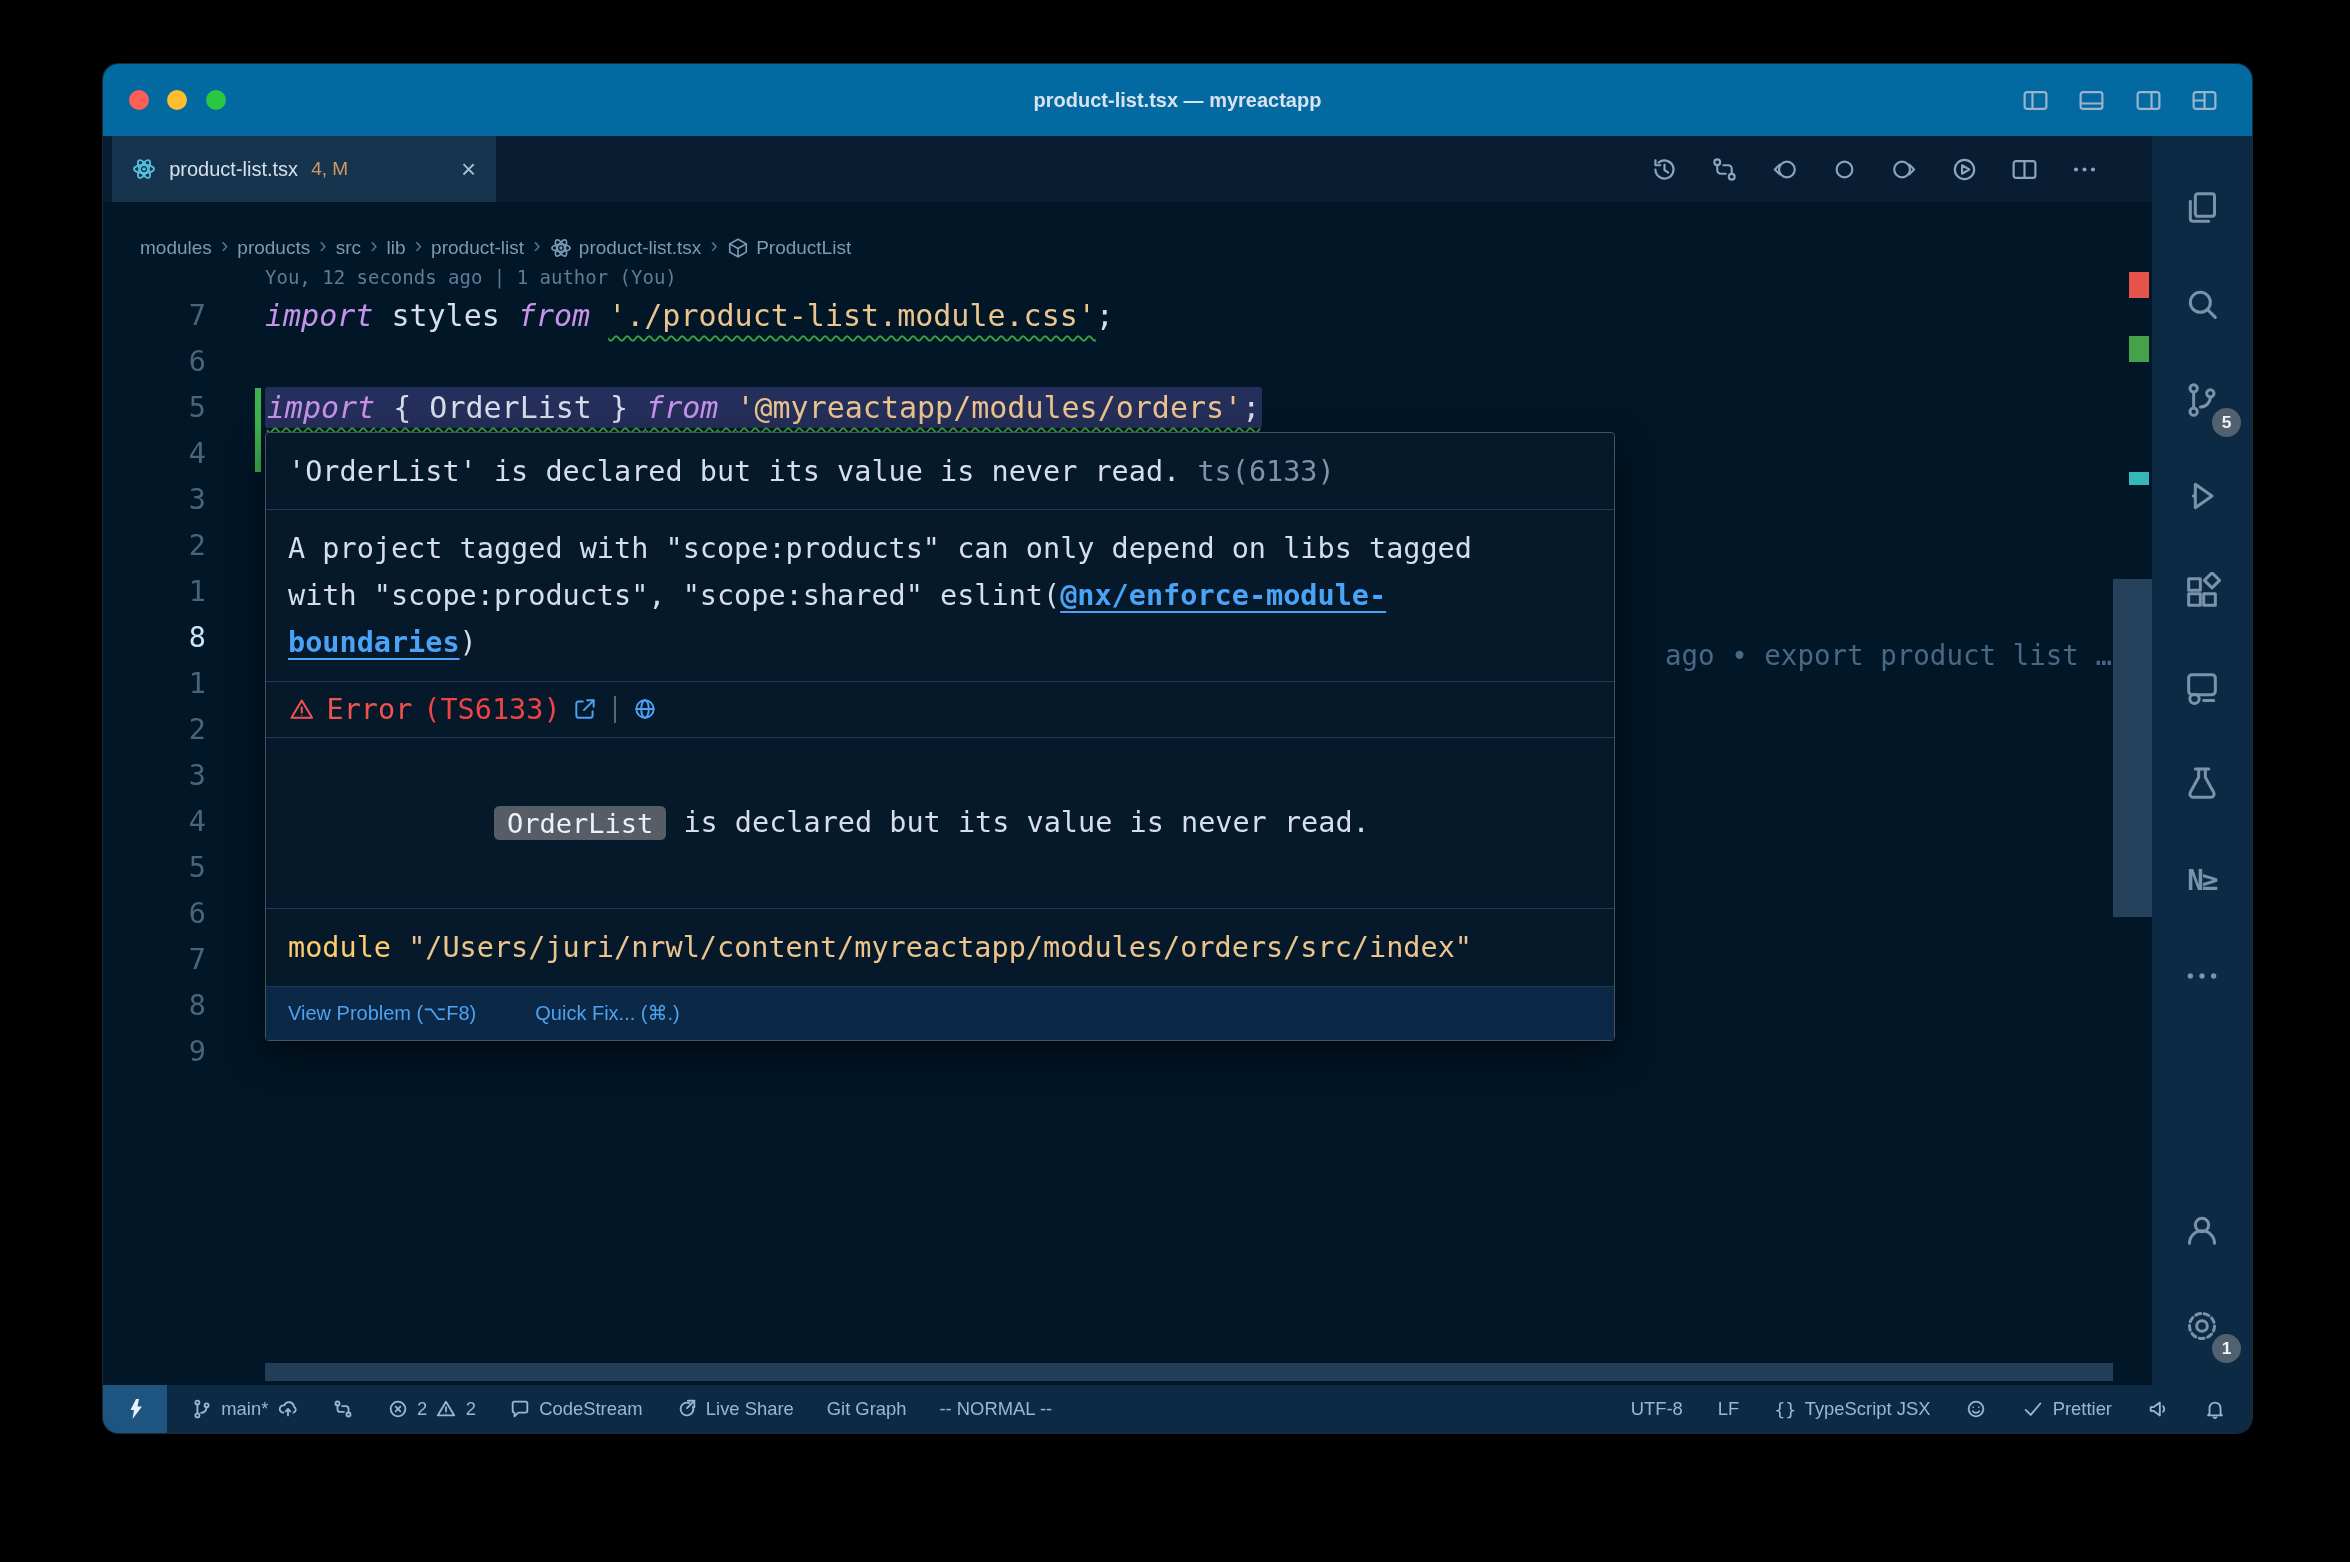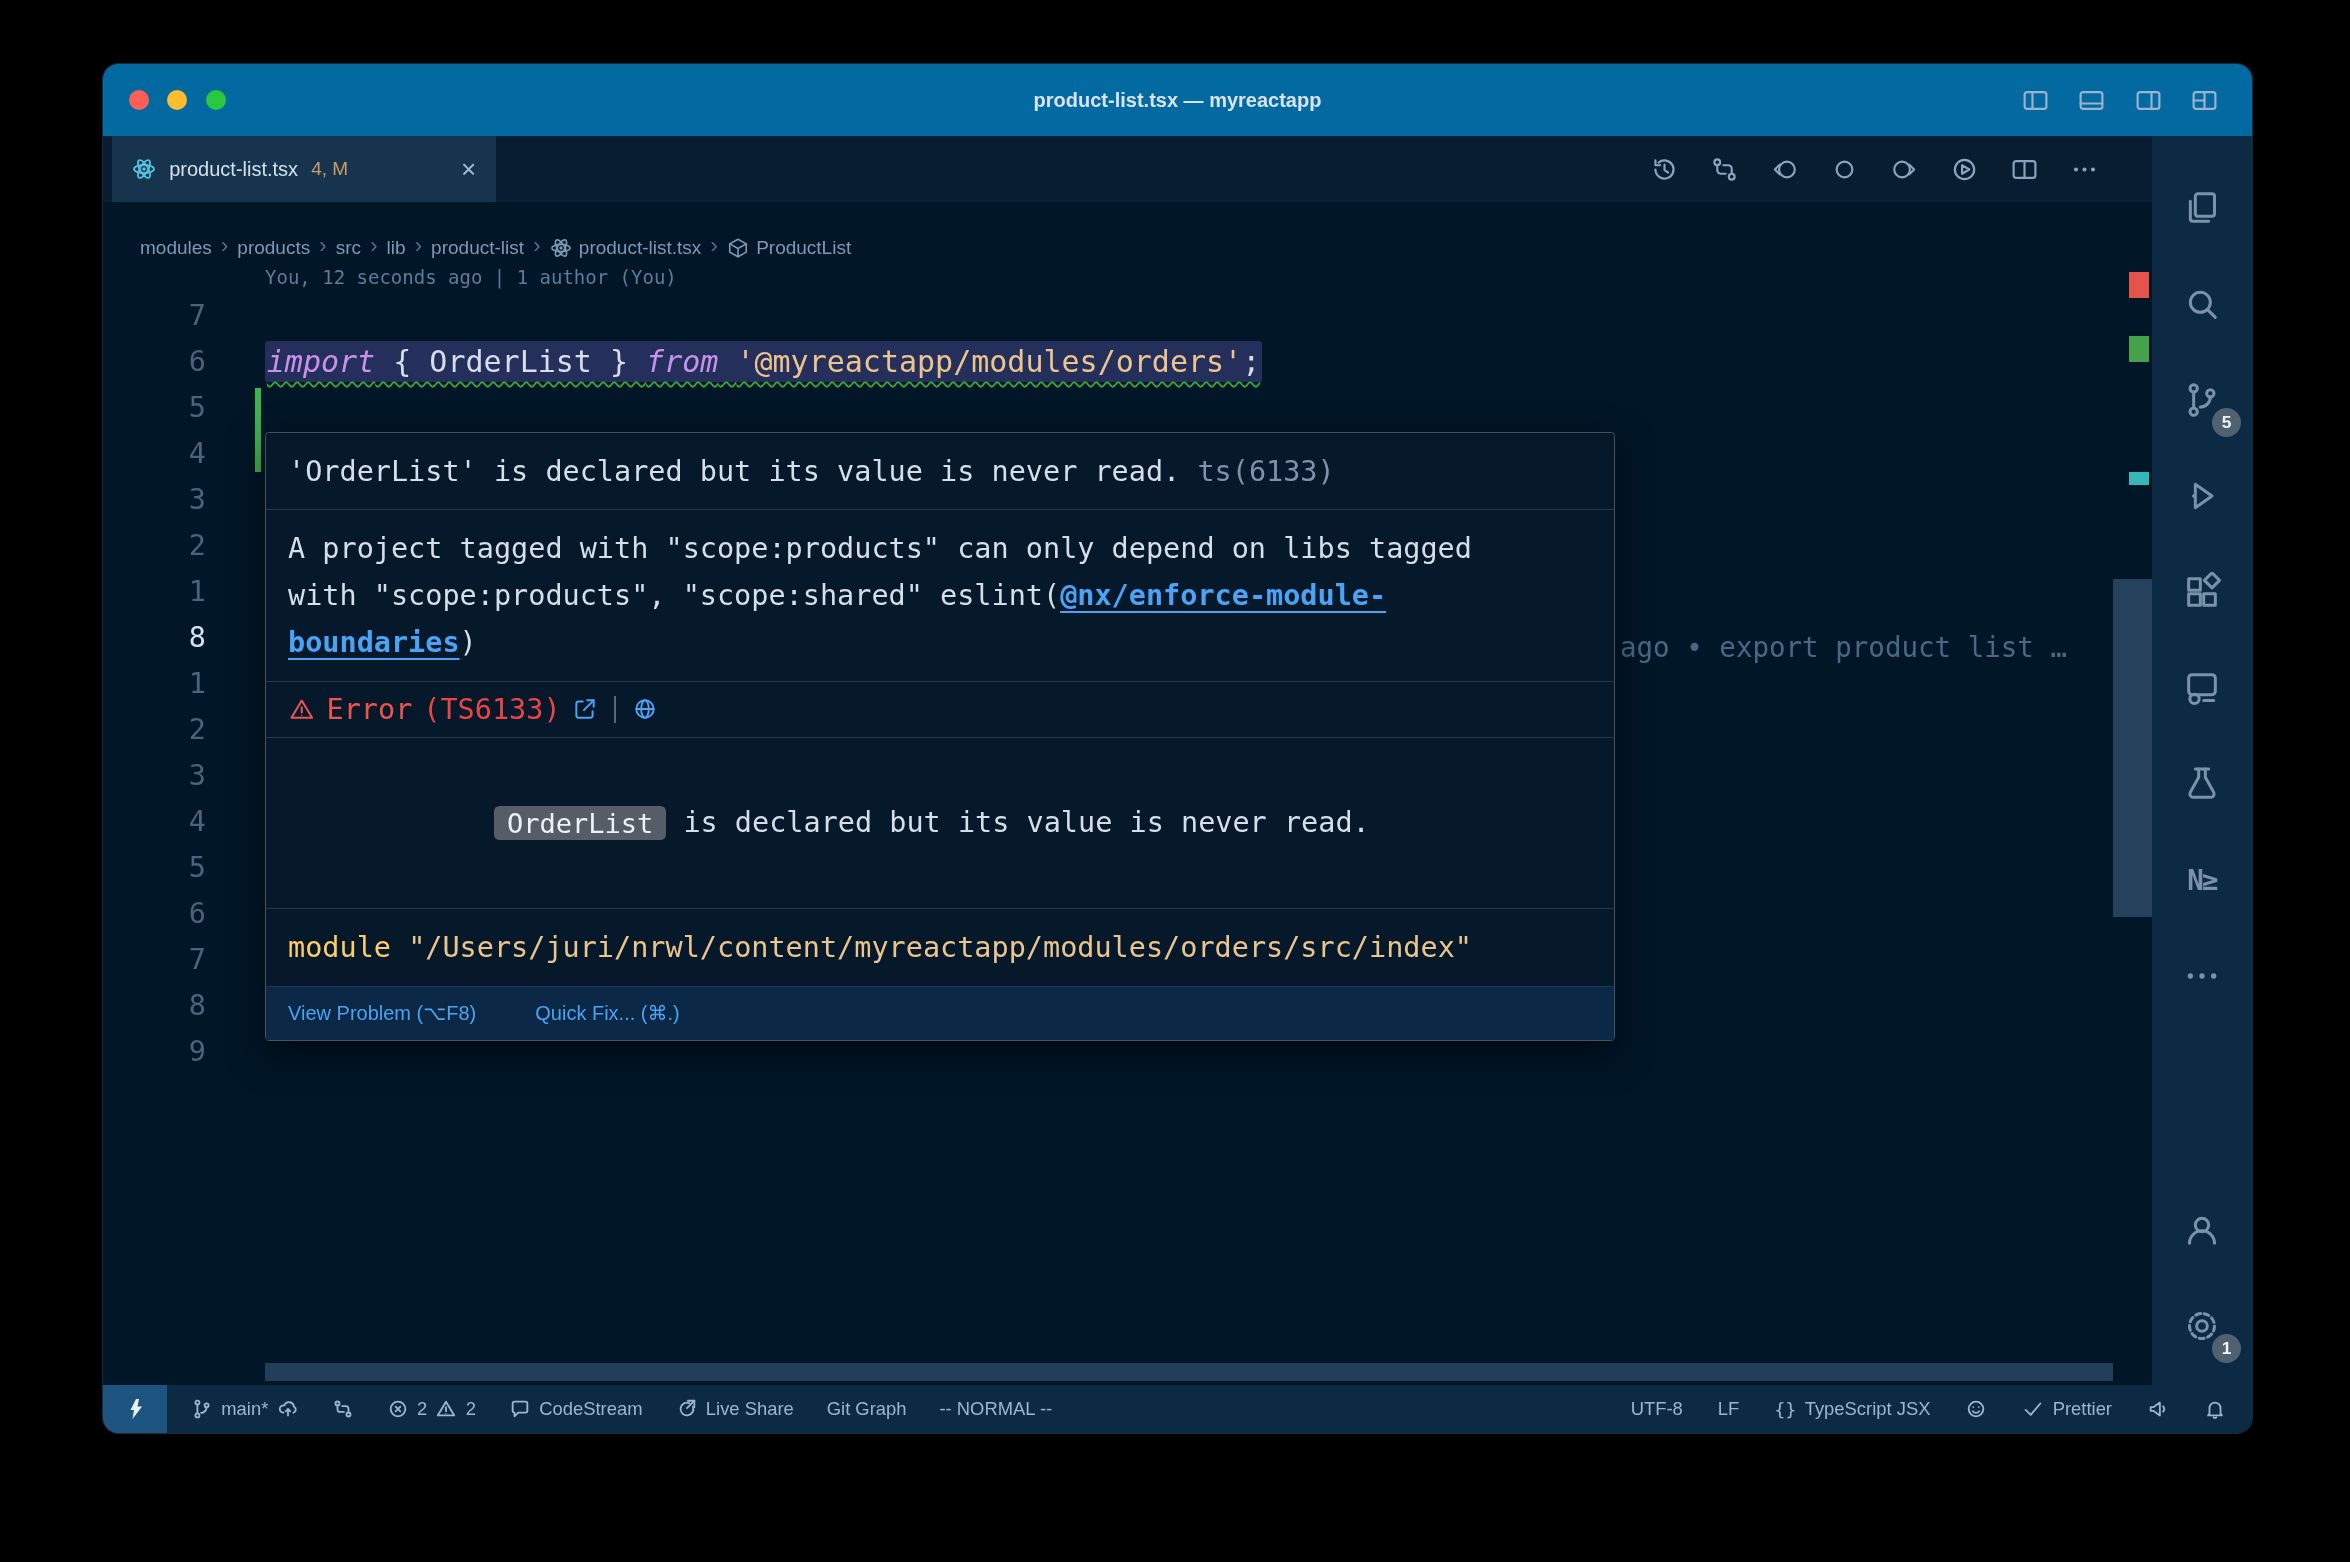--- a/index.html
+++ b/index.html
@@ -58,22 +58,22 @@
   .tk-str { color:#ecc48d; }
   .tk-dim { color:#7e93a8; }
   .tk-mod { color:#ffcb6b; }
   .tk-link { color:#4ba3f5; text-decoration:underline; text-underline-offset:5.5px;font-weight:bold; }
   .tk-strw { color:#ecc48d; text-decoration:underline wavy #3aa33a; text-underline-offset:9.2px;
     text-decoration-thickness:2.3px; text-decoration-skip-ink:none; }
   .sel { background:rgba(123,106,212,.30); border-radius:2.8px; padding:2.8px 1.8px;
     text-decoration:underline wavy #3aa33a; text-underline-offset:9.2px;
     text-decoration-thickness:2.3px; text-decoration-skip-ink:none;margin-top:44px; }
   .change-bar { position:absolute; left:152px; top:129px; width:6.4px; height:84px; background:#3fb14f; }
-  .lens-right { position:absolute; left:1517px; top:372px; width:492px; overflow:hidden;
-    white-space:pre; font-size:27.5px; color:#496884; z-index:1; }
+  .lens-right { position:absolute; left:1517px; top:380px; width:492px; overflow:hidden;
+    white-space:pre; font-size:27.5px; color:#496884; z-index:1;text-align:right; }
 
   
   .hover { position:absolute; left:162px; top:173px; width:1350px; z-index:5;
     background:#06192b; border:1.8px solid #47525f; border-radius:3.7px;
     font-size:28.5px; color:#d6deeb; box-shadow:0 13px 37px rgba(0,0,0,.55); }
   .hv-sec { padding:14.7px 22px; border-bottom:1.8px solid #22384f; line-height:47px; white-space:pre-wrap; }
   .hv-status { display:flex; align-items:center; gap:11px; padding:11px 22px; border-bottom:1.8px solid #22384f; }
   .hv-err { color:#ef5350; }
   .hv-errcode { color:#ef4444; }
   .hv-pipe { width:1.8px; height:27.5px; background:#55677a; margin:0 5.5px; }
@@ -285,20 +285,21 @@
             <div>3</div>
             <div>4</div>
             <div>5</div>
             <div>6</div>
             <div>7</div>
             <div>8</div>
             <div>9</div>
           </div>
         <div class="change-bar"></div>
         <div class="code" id="code">
+            <div><span class="tk-kw">import</span><span class="tk-pl"> styles </span><span class="tk-kw">from</span><span class="tk-pl"> </span><span class="tk-strw">'./product-list.module.css'</span><span class="tk-pl">;</span></div>
             <div>&nbsp;</div>
             <div><span class="sel"><span class="tk-kw">import</span><span class="tk-pl"> { OrderList } </span><span class="tk-kw">from</span><span class="tk-pl"> </span><span class="tk-str">'@myreactapp/modules/orders'</span><span class="tk-pl">;</span></span></div>
             <div>&nbsp;</div>
             <div>&nbsp;</div>
             <div>&nbsp;</div>
             <div>&nbsp;</div>
             <div>&nbsp;</div>
             <div>&nbsp;</div>
             <div>&nbsp;</div>
             <div>&nbsp;</div>

